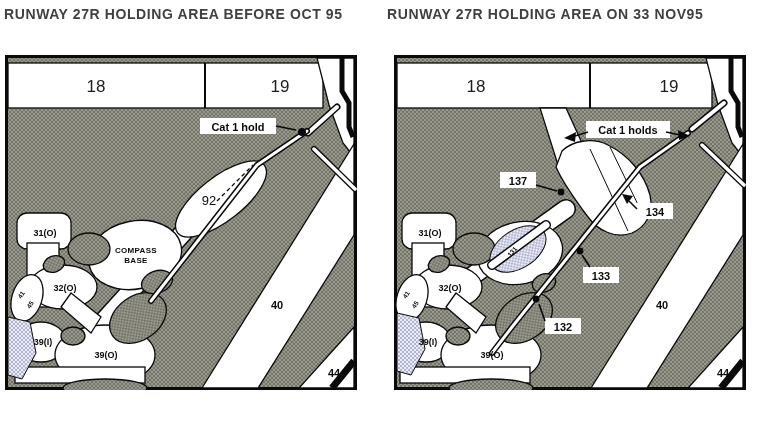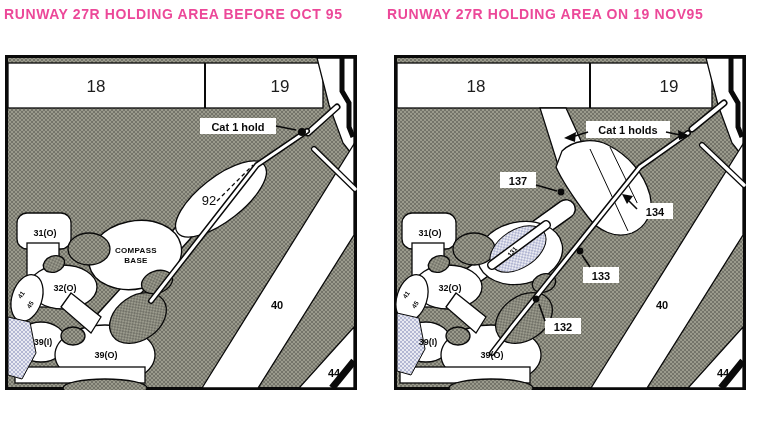--- a/index.html
+++ b/index.html
@@ -1,21 +1,21 @@
 <!DOCTYPE html>
 <html><head>
 <meta charset="utf-8">
 <style>
   html,body{margin:0;padding:0;}
   body{
     width:766px;height:423px;background:#ffffff;position:relative;overflow:hidden;
     font-family:"Liberation Sans",sans-serif;
   }
   .map-title{
-    position:absolute;top:6px;font-size:14px;font-weight:bold;color:#ec4899;
+    position:absolute;top:6px;font-size:14px;font-weight:bold;color:#404040;
     letter-spacing:.6px;white-space:nowrap;
     font-family:"Liberation Sans",sans-serif;
   }
   #title-before{left:4px;}
   #title-after{left:387px;}
   .mapsvg{position:absolute;top:55px;}
   #map-before{left:5px;}
   #map-after{left:394px;}
   text{font-family:"Liberation Sans",sans-serif;fill:#0a0a0a;text-anchor:middle;}
   .t-block{font-size:17px;fill:#1c1c1c;}
@@ -48,21 +48,21 @@
     </pattern>
     <pattern id="plav" width="4" height="4" patternUnits="userSpaceOnUse">
       <rect width="4" height="4" fill="#e9eaf2"></rect>
       <rect x="0" y="0" width="2" height="2" fill="#b3b7d3"></rect>
       <rect x="2" y="2" width="2" height="2" fill="#b3b7d3"></rect>
     </pattern>
   </defs>
 </svg>
 
 <div id="title-before" class="map-title">RUNWAY 27R HOLDING AREA BEFORE OCT 95</div>
-<div id="title-after" class="map-title">RUNWAY 27R HOLDING AREA ON 19 NOV95</div>
+<div id="title-after" class="map-title">RUNWAY 27R HOLDING AREA ON 33 NOV95</div>
 
 
 <svg id="map-before" class="mapsvg" width="352" height="335" viewBox="0 0 352 335">
   <rect x="1.5" y="1.5" width="349" height="332" fill="url(#pgray)" stroke="#0a0a0a" stroke-width="3"></rect>
 
   <rect x="3" y="8" width="315" height="45" class="wh" stroke-width="2"></rect>
   <line x1="200" y1="8" x2="200" y2="53" stroke="#0a0a0a" stroke-width="2"></line>
 
   <path d="M312,3 L349,3 L349,102 L338,88 L324,50 Z" class="wh"></path>
   <path d="M337,3 L337,36 L344,48 L344,72 L348,82" fill="none" stroke="#0a0a0a" stroke-width="5"></path>

